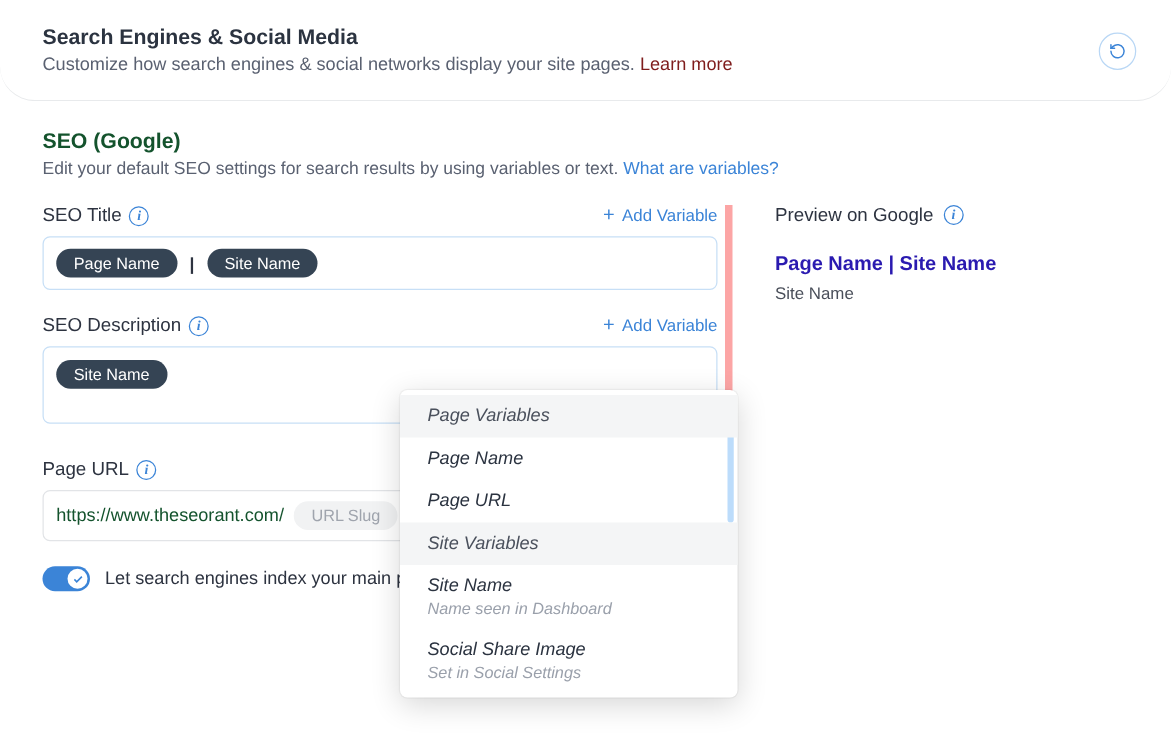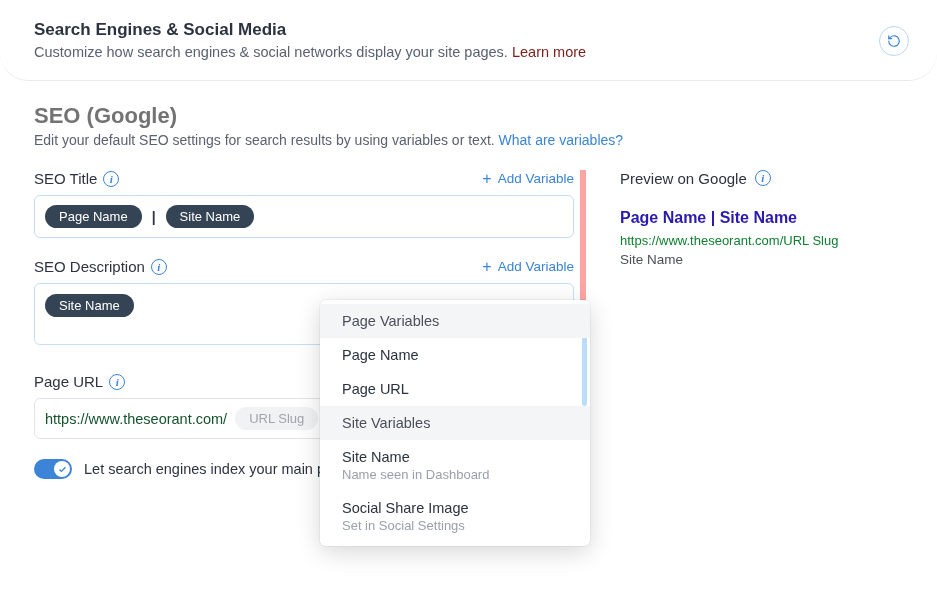--- a/index.html
+++ b/index.html
@@ -29,21 +29,21 @@
     border: 1px solid #b9d7f5;
     border-radius: 50%;
     display: flex; align-items: center; justify-content: center;
     color: #3b84d7;
     cursor: pointer;
     margin-top: 6px;
   }
   .content {
     padding: 22px 28px 0 34px;
   }
-  .section-title { font-size: 22px; font-weight: 700; margin-bottom: 3px; color: #737373;}
+  .section-title { font-size: 17px; font-weight: 700; margin-bottom: 3px; color: #14532d;}
   .section-sub { font-size: 14px; color: #5a6171; margin-bottom: 22px;}
   .section-sub a { color: #3b84d7; text-decoration: none;}
   .cols {
     display: flex;
     gap: 34px;
   }
   .col-left {
     width: 552px;
     border-right: 6px solid #fca5a5;
     padding-right: 6px;
@@ -120,28 +120,29 @@
     display: flex; align-items: center; justify-content: center;
     color: #3b84d7; font-size: 9px;
   }
   .toggle-label { font-size: 14.5px; color: #2d3340;}
   .preview-title { font-size: 15px; color: #2d3340; display: flex; gap: 8px; align-items: flex-start; margin-bottom: 22px;}
   .g-title { color: #2a1ab0; font-size: 16px; font-weight: 700; margin-bottom: 6px;}
   .g-url { color: #0d7f2f; font-size: 13px; margin-bottom: 4px;}
   .g-desc { color: #4a4f5a; font-size: 13.5px;}
   .dropdown {
     position: absolute;
-    top: 300px;
+    top: 312px;
     left: 320px;
     width: 270px;
     background: #fff;
     border-radius: 6px;
     box-shadow: 0 6px 24px rgba(0,0,0,0.16), 0 0 0 1px rgba(0,0,0,0.04);
     padding: 4px 0;
     z-index: 10;
+    font-style: italic;
   }
   .dropdown::-webkit-scrollbar { width: 6px;}
   .dd-item { padding: 9px 22px; font-size: 14.5px; cursor: pointer; position: relative;}
   .dd-header { background: #f4f5f6; color: #4a505c; font-weight: 500;}
   .dd-sub { font-size: 13px; color: #9aa0ab; margin-top: 2px;}
   .dd-scroll {
     position: absolute; right: 3px; top: 6px; width: 5px; height: 100px;
     background: #bcdcfb; border-radius: 3px;
   }
 </style>
@@ -232,21 +233,20 @@
 
     </div>
 
     <div class="col-right">
       <div class="preview-title">
         <span>Preview on Google</span>
         <span class="info-icon">i</span>
       </div>
       <div>
         <div class="g-title">Page Name | Site Name</div>
-        <div class="g-url">https://www.theseorant.com/URL Slug</div>
         <div class="g-desc">Site Name</div>
       </div>
     </div>
   </div>
 
   <div class="dropdown">
     <div class="dd-scroll"></div>
     <div class="dd-item dd-header">Page Variables</div>
     <div class="dd-item">Page Name</div>
     <div class="dd-item">Page URL</div>

